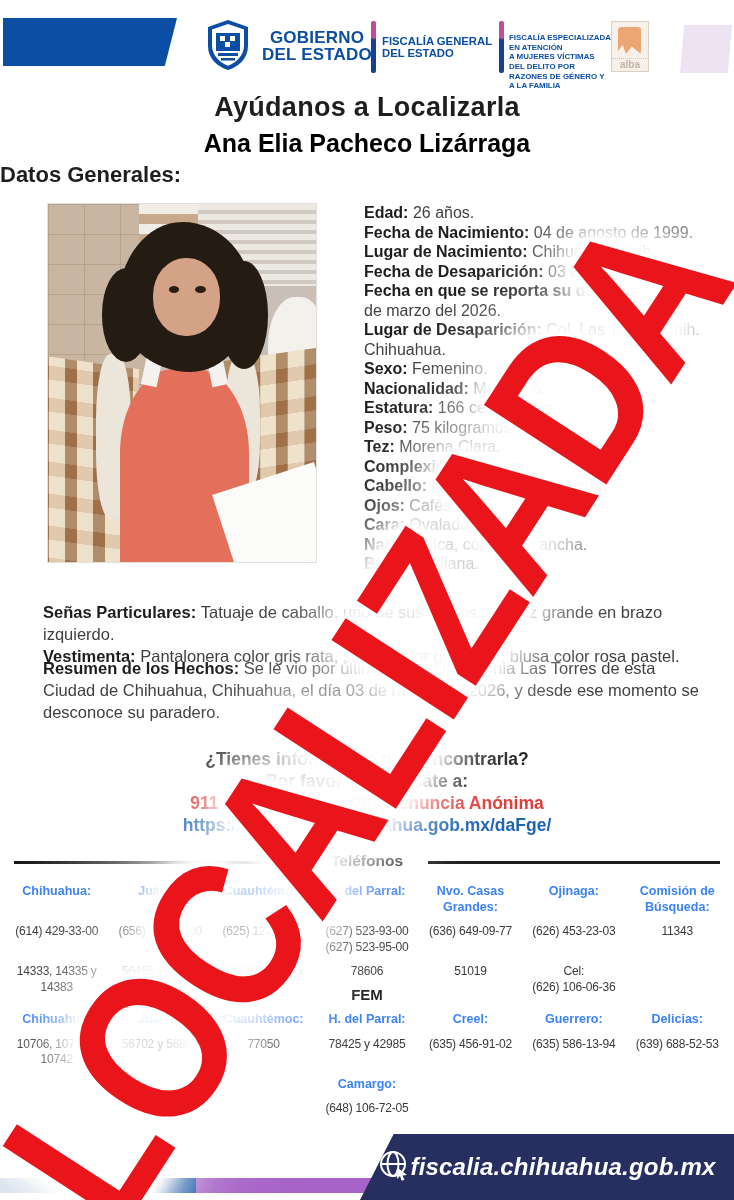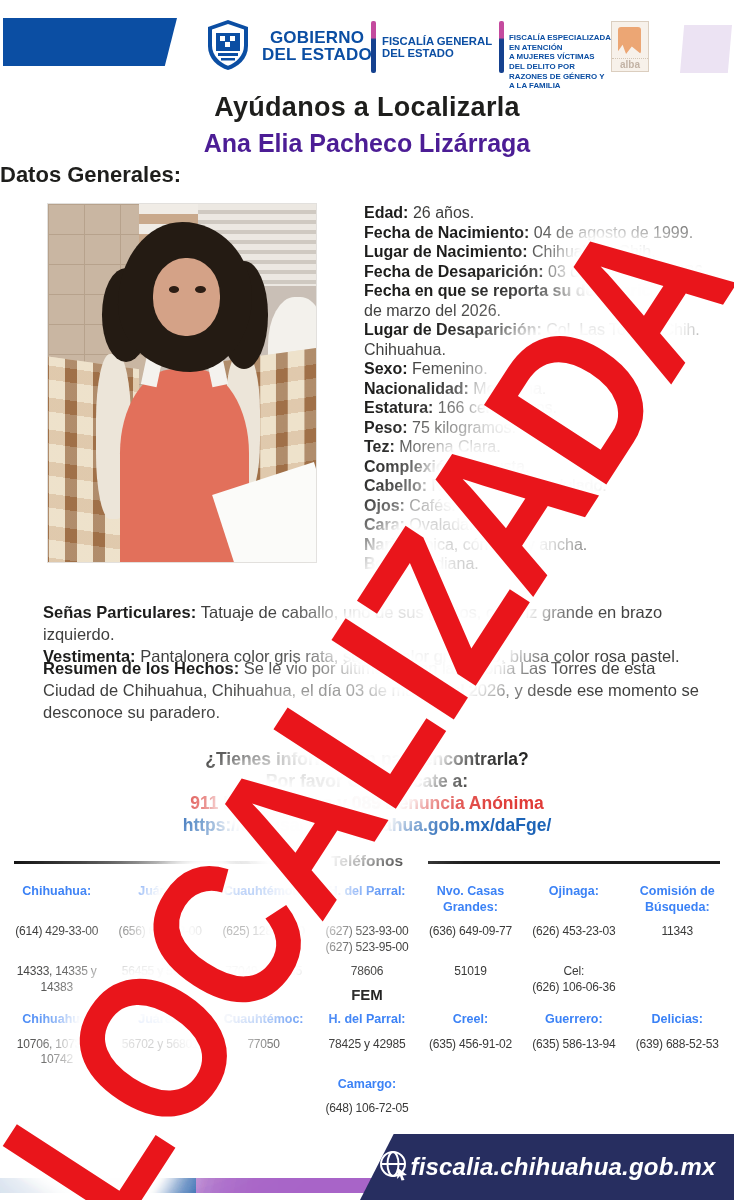--- a/index.html
+++ b/index.html
@@ -22,21 +22,21 @@
   .espec-text{left:509px;top:33px;color:#0b4ea3;font-weight:800;font-size:7.9px;line-height:1.22;white-space:pre-line;width:102px;font-stretch:condensed;}
   .alba{left:611px;top:21px;width:36px;height:49px;background:#f6eee6;border:1px solid #d3c2b0;opacity:.8;}
   .alba-figure{position:absolute;left:6px;top:5px;width:23px;height:27px;background:#e89052;border-radius:3px;
     clip-path:polygon(0 0,100% 0,100% 100%,60% 72%,35% 100%,20% 66%,0 90%);}
   .alba-label{position:absolute;left:0;right:0;bottom:1px;text-align:center;color:#b4a18f;font-size:10px;font-weight:700;border-top:1px dotted #c9b8a5;}
   .lav-flag{left:680px;top:25px;width:52px;height:48px;background:#ece3f3;
     clip-path:polygon(8% 0,100% 0,92% 100%,0 100%);}
 
   
   .t-help{left:0;right:0;top:92px;text-align:center;font-size:27px;font-weight:800;color:#1e1e1c;letter-spacing:.3px;}
-  .t-name{left:0;right:0;top:129px;text-align:center;font-size:25px;font-weight:800;color:#4c1d95;}
+  .t-name{left:0;right:0;top:129px;text-align:center;font-size:25px;font-weight:800;color:#000000;}
   .t-datos{left:0;right:0;top:162px;text-align:left;font-size:22px;font-weight:800;color:#1e1e1c;}
 
   
   .photo{left:47px;top:203px;width:268px;height:358px;background:#c9bfb6;border:1px solid #e2e0dd;overflow:hidden;}
   .ph{position:absolute;}
   .ph-blinds{right:0;top:0;width:46%;height:23%;
     background:repeating-linear-gradient(180deg,#ece8e2 0 6px,#cfc9c1 6px 10px);}
   .ph-wall{left:0;top:0;width:42%;height:62%;background:#c9b6a2;
     background-image:linear-gradient(#b7a28c 1px,transparent 1px),linear-gradient(90deg,#b7a28c 1px,transparent 1px);
     background-size:36px 30px;}

